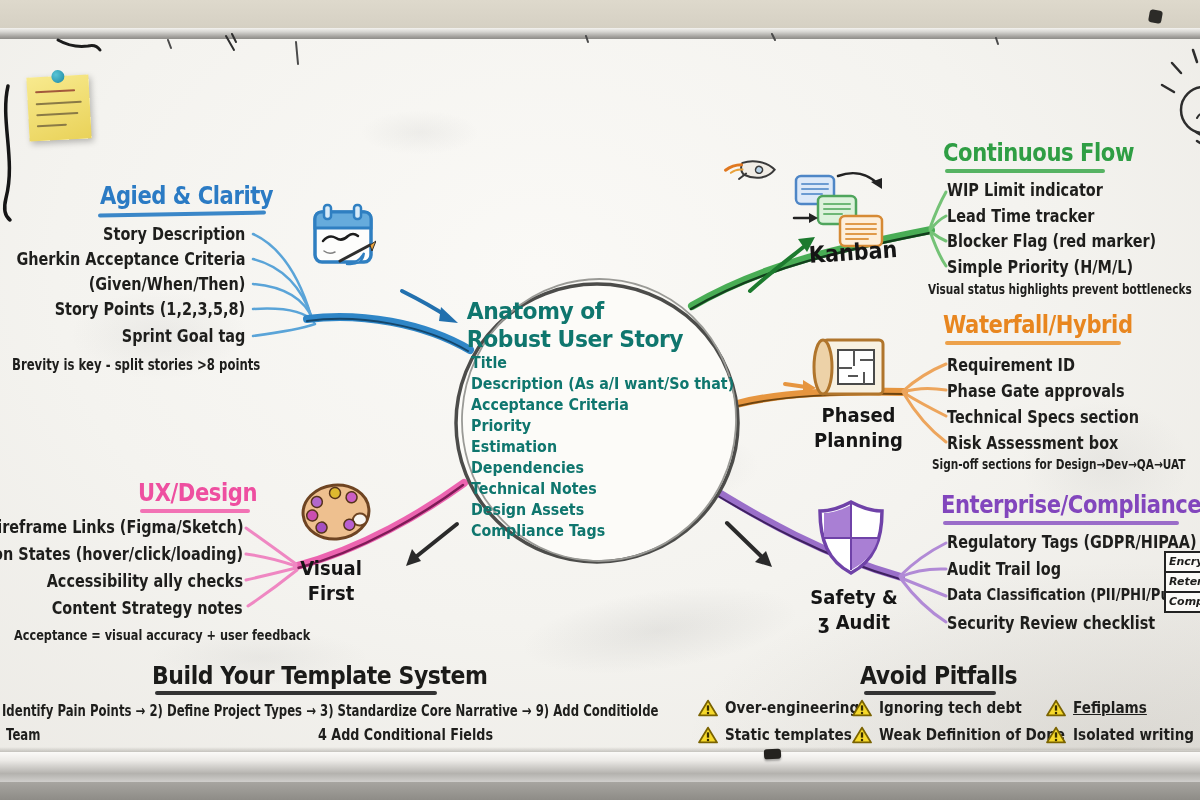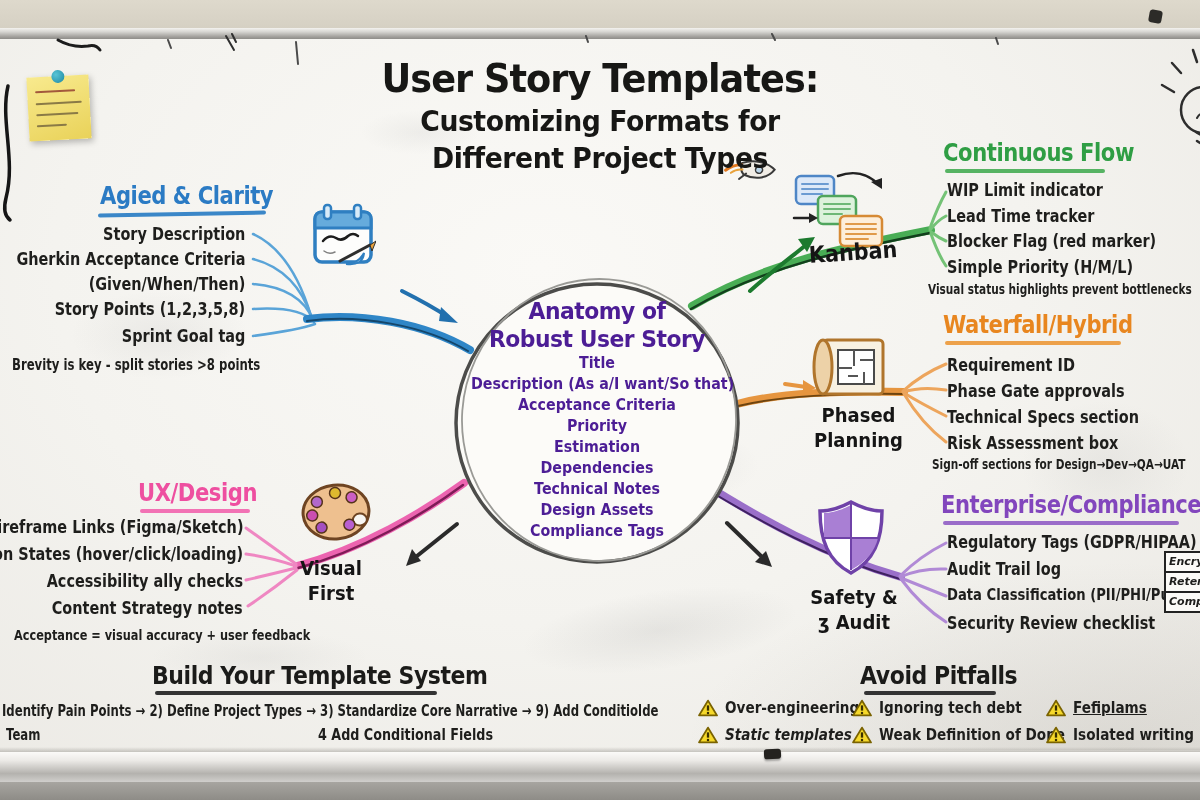--- a/index.html
+++ b/index.html
@@ -39,21 +39,21 @@
   .underline{position:absolute;height:4px;border-radius:3px;}
   .item-r{position:absolute;right:955px;white-space:nowrap;font-size:17px;font-weight:700;
           transform:scaleX(.85);transform-origin:100% 50%;}
   .ux-ir{right:957px;}
   .item-l{position:absolute;left:947px;white-space:nowrap;font-size:17px;font-weight:700;
           transform:scaleX(.85);transform-origin:0 50%;}
   .note{position:absolute;white-space:nowrap;font-size:13.5px;font-weight:700;
         transform:scaleX(.78);transform-origin:0 50%;}
   .branch-label{position:absolute;text-align:center;font-weight:700;font-size:20px;line-height:25px;
                 color:#151515;transform:scaleX(.9);}
-  .center-text{position:absolute;left:460px;top:297px;width:274px;text-align:center;color:#4c1d95;}
+  .center-text{position:absolute;left:460px;top:297px;width:274px;color:#0f766e;}
   .center-h{font-size:23px;font-weight:700;line-height:28px;letter-spacing:-.5px;transform:scaleX(.95);}
   .center-item{font-size:15.5px;font-weight:700;line-height:21px;white-space:nowrap;transform:scaleX(.92);}
   .build-line{position:absolute;white-space:nowrap;font-size:15px;font-weight:700;
               transform:scaleX(.78);transform-origin:0 50%;}
   .pit{position:absolute;display:flex;align-items:center;gap:7px;}
   .pit-label{font-size:16px;font-weight:700;white-space:nowrap;transform:scaleX(.85);transform-origin:0 50%;}
   .sidebox{position:absolute;left:1164px;top:551px;width:48px;border:2px solid #222;background:#fbfaf7;overflow:hidden;}
   .sidebox-row{height:18px;line-height:18px;font-size:11px;font-weight:700;padding-left:3px;
                white-space:nowrap;border-bottom:2px solid #222;font-style:italic;}
   .sidebox-row:last-child{border-bottom:none;}
@@ -226,25 +226,20 @@
 
   <div class="sticky">
     <div class="pin"></div>
     <div class="scrib r" style="top:14px;width:40px;"></div>
     <div class="scrib" style="top:26px;width:46px;"></div>
     <div class="scrib" style="top:37px;width:42px;"></div>
     <div class="scrib" style="top:48px;width:30px;"></div>
   </div>
   <div class="magnet"></div>
 
-  <div class="title-block">
-    <div class="t1">User Story Templates:</div>
-    <div class="t2">Customizing Formats for</div>
-    <div class="t2">Different Project Types</div>
-  </div>
 
   <div class="heading" style="left:100px;top:182px;color:#2b7bc4;">Agied &amp; Clarity</div>
   <div class="underline" style="left:98px;top:212px;width:168px;background:#3b87c8;transform:rotate(-1deg);"></div>
   <div class="item-r" style="top:224px;">Story Description</div>
   <div class="item-r" style="top:249px;">Gherkin Acceptance Criteria</div>
   <div class="item-r" style="top:274px;">(Given/When/Then)</div>
   <div class="item-r" style="top:299px;">Story Points (1,2,3,5,8)</div>
   <div class="item-r" style="top:326px;">Sprint Goal tag</div>
   <div class="note" style="left:12px;top:356px;font-size:15px;">Brevity is key - split stories &gt;8 points</div>
 
@@ -321,21 +316,21 @@
   <div class="underline" style="left:864px;top:691px;width:132px;background:#333;"></div>
 
   <div class="pit" style="left:698px;top:698px;">
     <svg style="position:static;" width="20" height="18" viewBox="0 0 19 17">
         <path d="M9.5,1.5 L18,15.5 H1 Z" fill="#f6d92b" stroke="#7a6300" stroke-width="1.8" stroke-linejoin="round"></path>
         <path d="M9.5,6 V11" stroke="#3a3000" stroke-width="2.2"></path>
         <circle cx="9.5" cy="13.2" r="1.2" fill="#3a3000"></circle>
       </svg>
     <span class="pit-label">Over-engineering</span>
   </div>
-  <div class="pit" style="left:698px;top:725px;font-style:italic;">
+  <div class="pit" style="left:698px;top:725px;">
     <svg style="position:static;" width="20" height="18" viewBox="0 0 19 17">
         <path d="M9.5,1.5 L18,15.5 H1 Z" fill="#f6d92b" stroke="#7a6300" stroke-width="1.8" stroke-linejoin="round"></path>
         <path d="M9.5,6 V11" stroke="#3a3000" stroke-width="2.2"></path>
         <circle cx="9.5" cy="13.2" r="1.2" fill="#3a3000"></circle>
       </svg>
     <span class="pit-label">Static templates</span>
   </div>
   <div class="pit" style="left:852px;top:698px;">
     <svg style="position:static;" width="20" height="18" viewBox="0 0 19 17">
         <path d="M9.5,1.5 L18,15.5 H1 Z" fill="#f6d92b" stroke="#7a6300" stroke-width="1.8" stroke-linejoin="round"></path>

